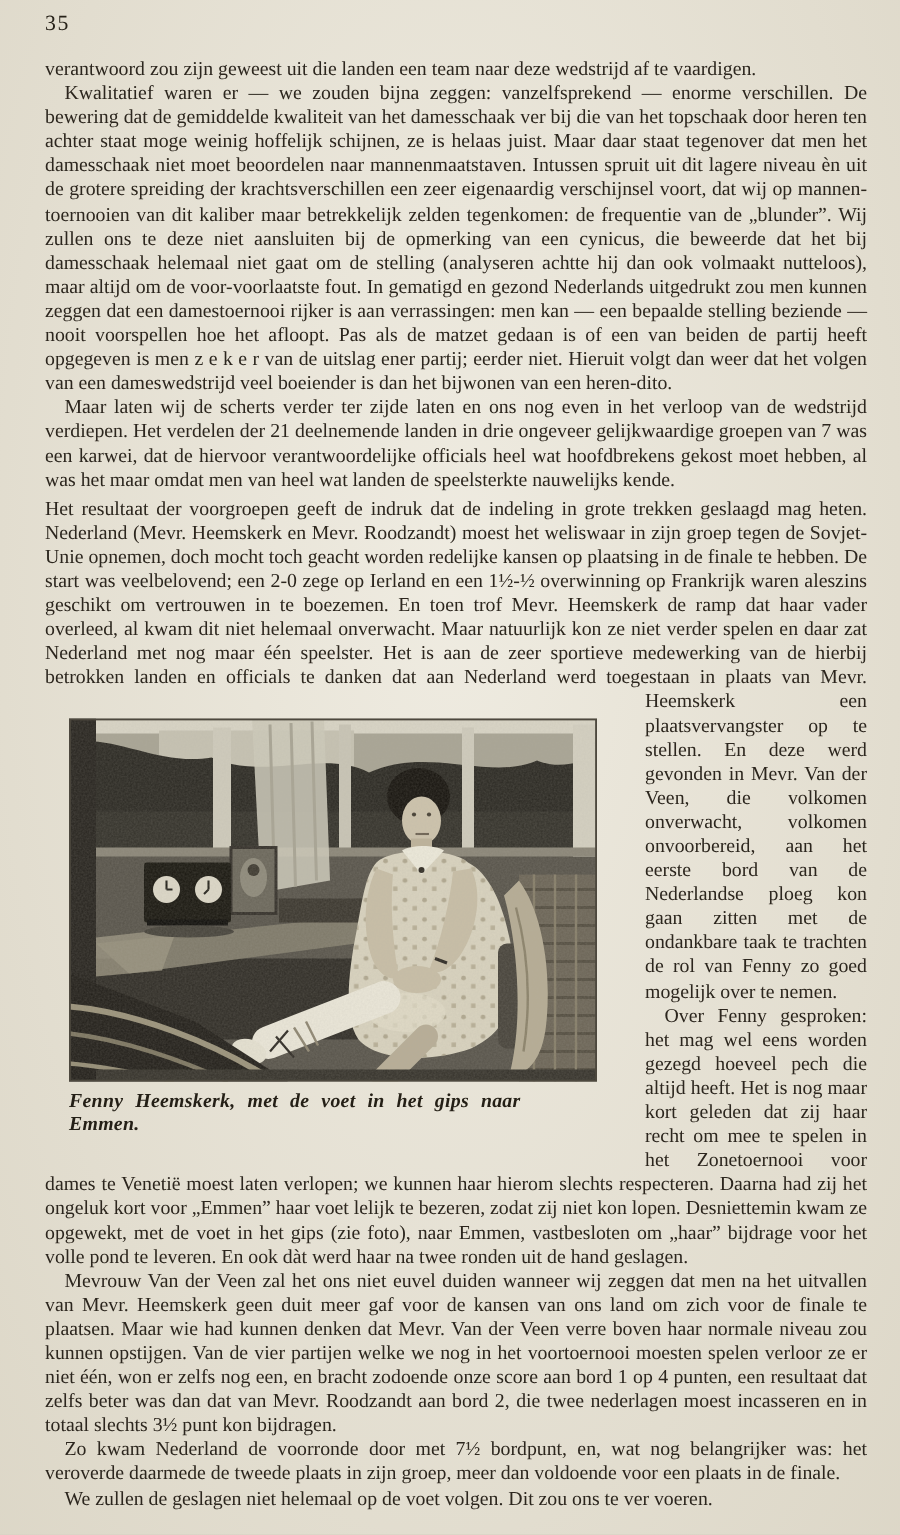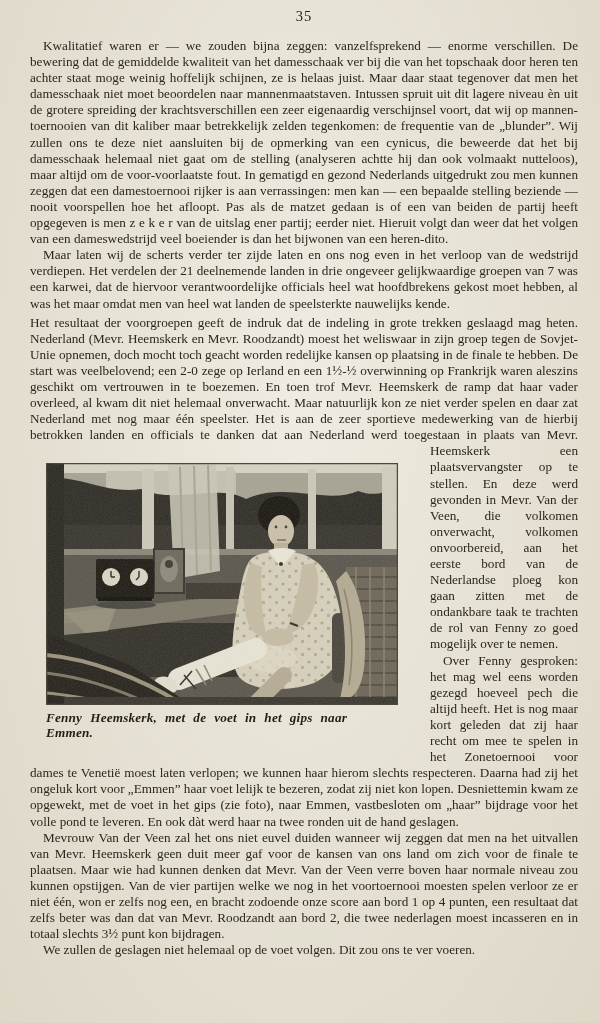--- a/index.html
+++ b/index.html
@@ -13,21 +13,20 @@
     width:600px;height:1023px;
     box-sizing:border-box;
     padding:6px 22px 0 30px;
     overflow:hidden;
     background:
       radial-gradient(ellipse at 50% 38%, rgba(255,255,255,0.30), rgba(120,110,90,0.10)),
       #e8e3d4;
     color:#2c261e;
   }
   .page-number{
-    text-align:center;
     font-size:14.5px;
     letter-spacing:1px;
     margin:2px 0 13px 0;
     color:#272219;
   }
   .body-text{
     font-size:13.2px;
     line-height:16.1px;
     text-align:justify;
     color:#2c261e;
@@ -59,20 +58,21 @@
 </style>
 </head>
 <body>
 
 <div class="sheet">
 
   <div class="page-number">35</div>
 
   <div class="body-text">
 
+    <div class="para">verantwoord zou zijn geweest uit die landen een team naar deze wedstrijd af te vaardigen.</div>
 
     <div class="para indent">Kwalitatief waren er — we zouden bijna zeggen: vanzelfsprekend — enorme verschillen. De bewering dat de gemiddelde kwaliteit van het damesschaak ver bij die van het topschaak door heren ten achter staat moge weinig hoffelijk schijnen, ze is helaas juist. Maar daar staat tegenover dat men het damesschaak niet moet beoordelen naar mannenmaatstaven. Intussen spruit uit dit lagere niveau èn uit de grotere spreiding der krachtsverschillen een zeer eigenaardig verschijnsel voort, dat wij op mannen-toernooien van dit kaliber maar betrekkelijk zelden tegenkomen: de frequentie van de „blunder”. Wij zullen ons te deze niet aansluiten bij de opmerking van een cynicus, die beweerde dat het bij damesschaak helemaal niet gaat om de stelling (analyseren achtte hij dan ook volmaakt nutteloos), maar altijd om de voor-voorlaatste fout. In gematigd en gezond Nederlands uitgedrukt zou men kunnen zeggen dat een damestoernooi rijker is aan verrassingen: men kan — een bepaalde stelling beziende — nooit voorspellen hoe het afloopt. Pas als de matzet gedaan is of een van beiden de partij heeft opgegeven is men z e k e r van de uitslag ener partij; eerder niet. Hieruit volgt dan weer dat het volgen van een dameswedstrijd veel boeiender is dan het bijwonen van een heren-dito.</div>
 
     <div class="para indent">Maar laten wij de scherts verder ter zijde laten en ons nog even in het verloop van de wedstrijd verdiepen. Het verdelen der 21 deelnemende landen in drie ongeveer gelijkwaardige groepen van 7 was een karwei, dat de hiervoor verantwoordelijke officials heel wat hoofdbrekens gekost moet hebben, al was het maar omdat men van heel wat landen de speelsterkte nauwelijks kende.</div>
 
     <div class="para section-gap"><span>Het resultaat der voorgroepen geeft de indruk dat de indeling in grote trekken geslaagd mag heten. Nederland (Mevr. Heemskerk en Mevr. Roodzandt) moest het weliswaar in zijn groep tegen de Sovjet-Unie opnemen, doch mocht toch geacht worden redelijke kansen op plaatsing in de finale te hebben. De start was veelbelovend; een 2-0 zege op Ierland en een 1½-½ overwinning op Frankrijk waren aleszins geschikt om vertrouwen in te boezemen. En toen trof Mevr. Heemskerk de ramp dat haar vader overleed, al kwam dit niet helemaal onverwacht. Maar natuurlijk kon ze niet verder spelen en daar zat Nederland met nog maar één speelster. Het is aan de zeer sportieve medewerking van de hierbij betrokken landen en officials te danken dat aan Nederland werd toegestaan in</span><figure class="photo-figure">
         <svg class="photo-frame" viewBox="0 0 352 242" xmlns="http://www.w3.org/2000/svg" role="img">
           <defs>
             <filter id="grain" x="0" y="0" width="100%" height="100%">
               <feTurbulence type="fractalNoise" baseFrequency="0.8" numOctaves="2" result="n"></feTurbulence>
@@ -178,17 +178,18 @@
           <rect width="352" height="242" filter="url(#grain)"></rect>
           <rect x="0.5" y="0.5" width="351" height="241" fill="none" stroke="#4d483e" stroke-width="1.5"></rect>
         </svg>
         <figcaption>Fenny Heemskerk, met de voet in het gips naar Emmen.</figcaption>
       </figure><span> plaats van Mevr. Heemskerk een plaatsvervangster op te stellen. En deze werd gevonden in Mevr. Van der Veen, die volkomen onverwacht, volkomen onvoorbereid, aan het eerste bord van de Nederlandse ploeg kon gaan zitten met de ondankbare taak te trachten de rol van Fenny zo goed mogelijk over te nemen.</span></div>
 
     <div class="para indent">Over Fenny gesproken: het mag wel eens worden gezegd hoeveel pech die altijd heeft. Het is nog maar kort geleden dat zij haar recht om mee te spelen in het Zonetoernooi voor dames te Venetië moest laten verlopen; we kunnen haar hierom slechts respecteren. Daarna had zij het ongeluk kort voor „Emmen” haar voet lelijk te bezeren, zodat zij niet kon lopen. Desniettemin kwam ze opgewekt, met de voet in het gips (zie foto), naar Emmen, vastbesloten om „haar” bijdrage voor het volle pond te leveren. En ook dàt werd haar na twee ronden uit de hand geslagen.</div>
 
     <div class="para indent">Mevrouw Van der Veen zal het ons niet euvel duiden wanneer wij zeggen dat men na het uitvallen van Mevr. Heemskerk geen duit meer gaf voor de kansen van ons land om zich voor de finale te plaatsen. Maar wie had kunnen denken dat Mevr. Van der Veen verre boven haar normale niveau zou kunnen opstijgen. Van de vier partijen welke we nog in het voortoernooi moesten spelen verloor ze er niet één, won er zelfs nog een, en bracht zodoende onze score aan bord 1 op 4 punten, een resultaat dat zelfs beter was dan dat van Mevr. Roodzandt aan bord 2, die twee nederlagen moest incasseren en in totaal slechts 3½ punt kon bijdragen.</div>
 
+    <div class="para indent">Zo kwam Nederland de voorronde door met 7½ bordpunt, en, wat nog belangrijker was: het veroverde daarmede de tweede plaats in zijn groep, meer dan voldoende voor een plaats in de finale.</div>
 
     <div class="para indent">We zullen de geslagen niet helemaal op de voet volgen. Dit zou ons te ver voeren.</div>
 
   </div>
 </div>
 
 </body></html>

